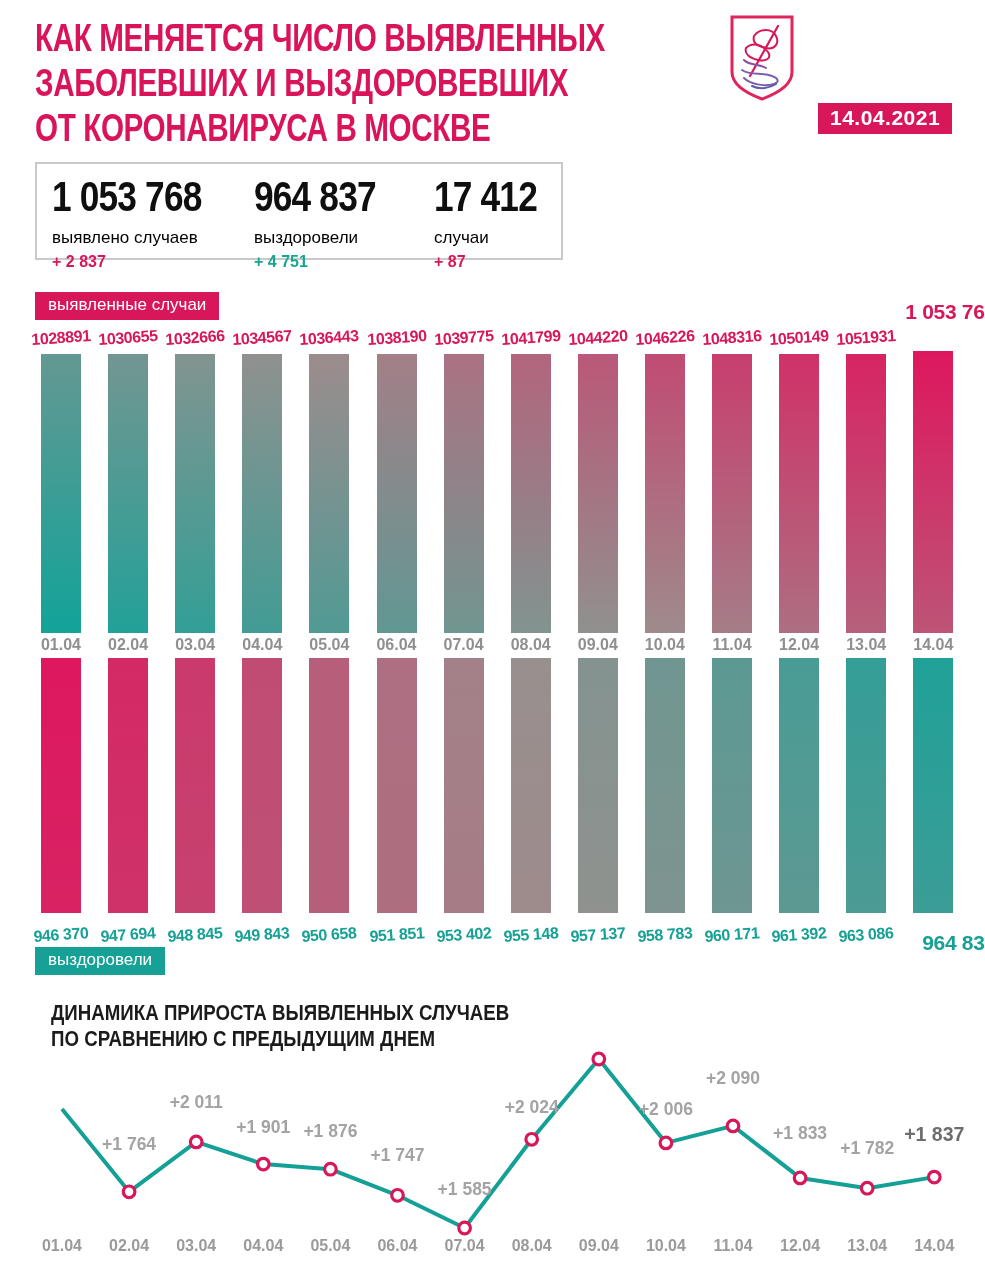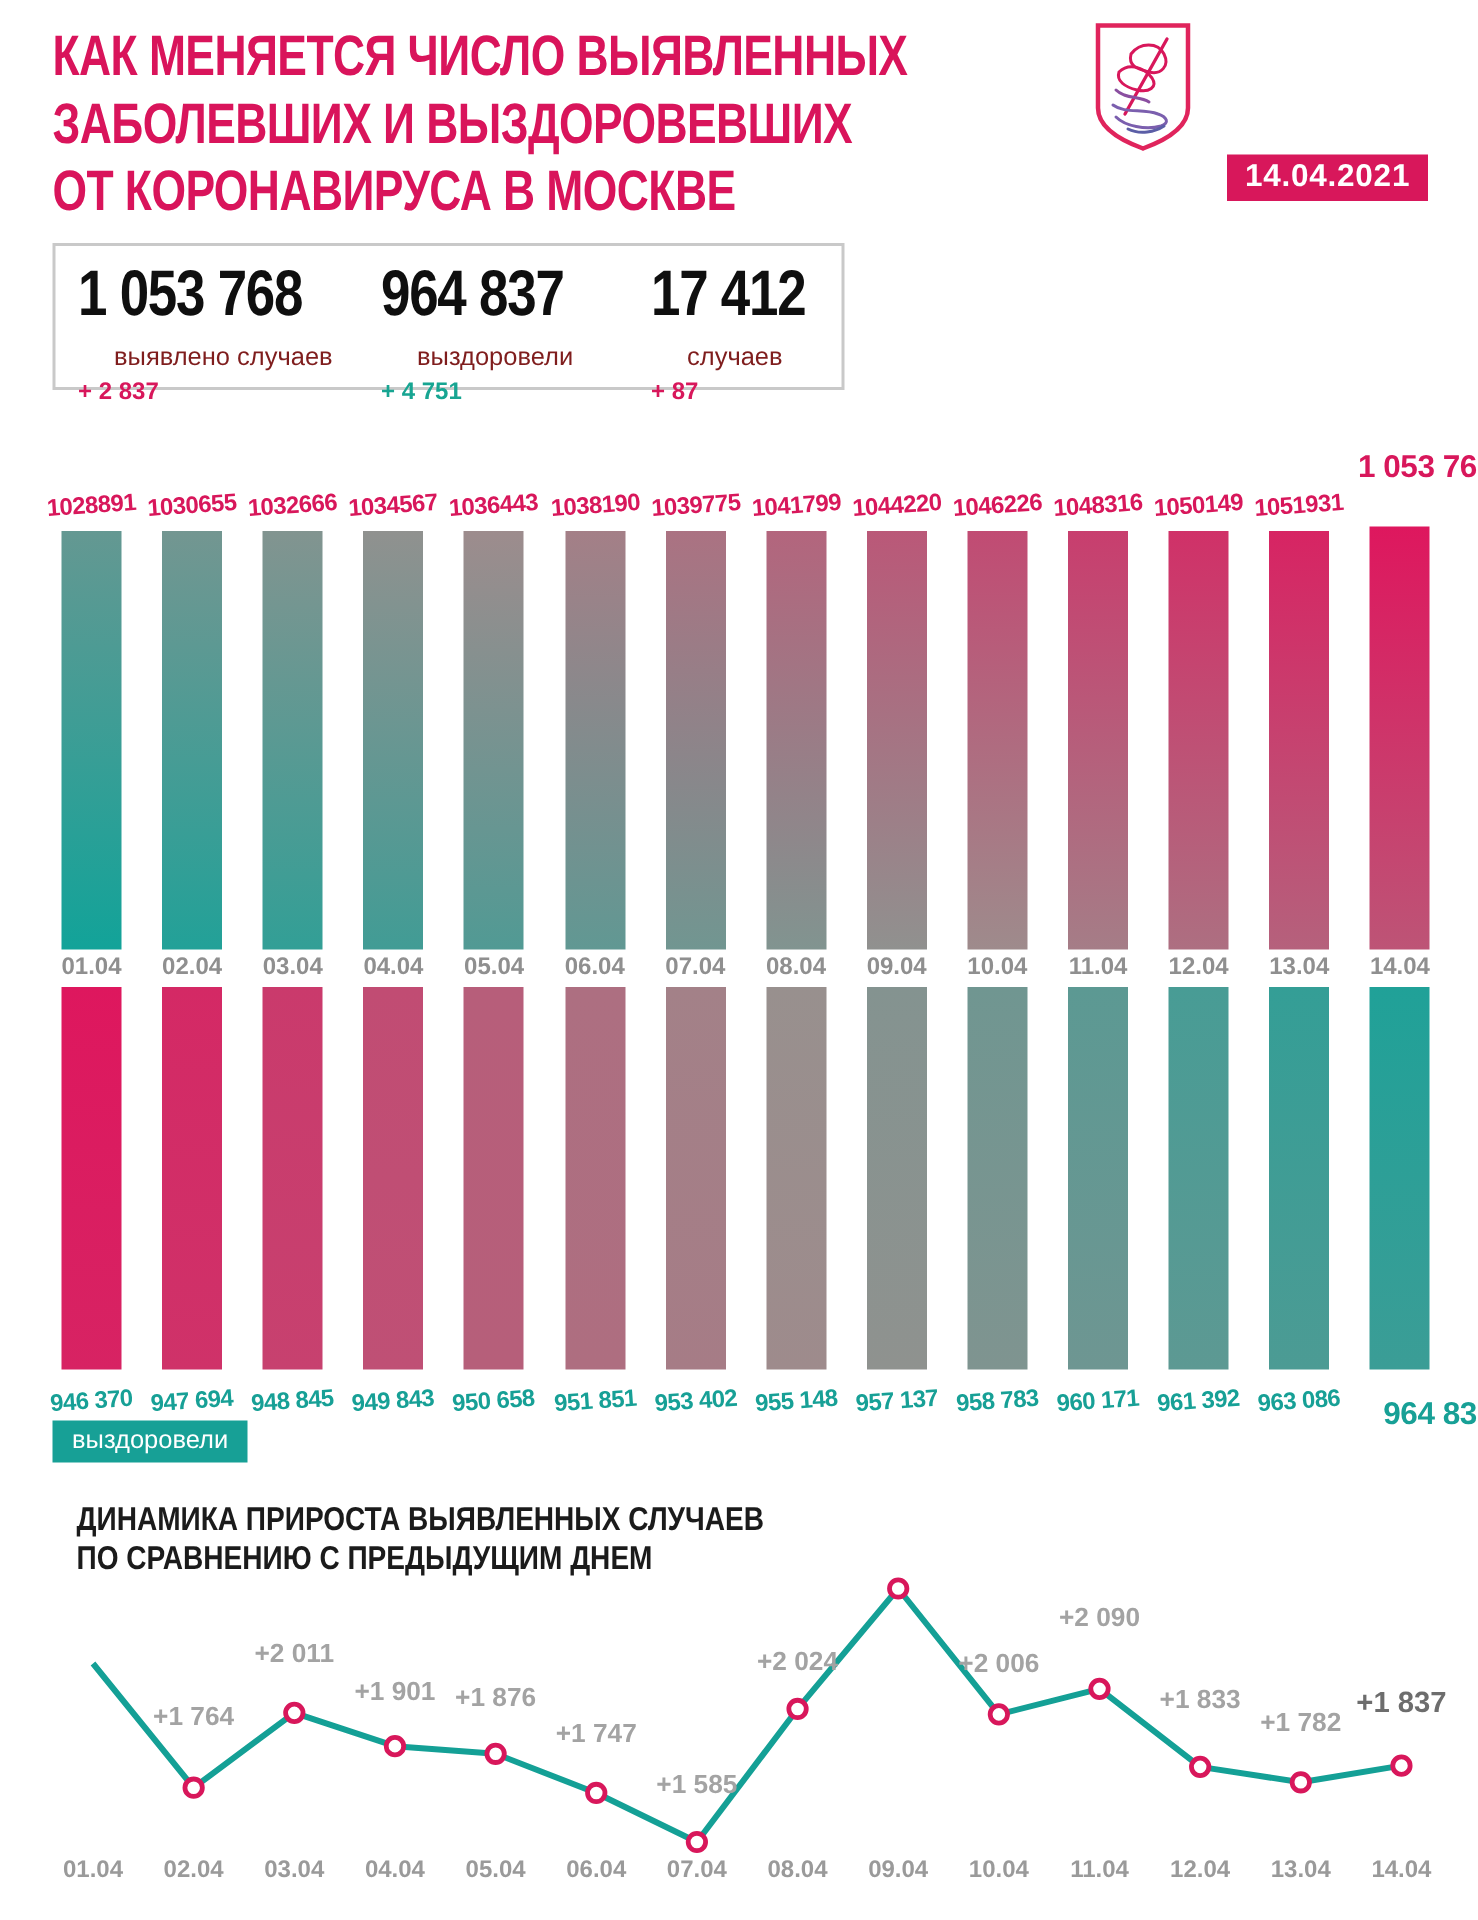--- a/index.html
+++ b/index.html
@@ -16,21 +16,21 @@
   .org-name{position:absolute;left:822px;top:28px;color:#0aa39a;font-weight:700;
     font-size:25px;line-height:31px;}
   .date-badge{position:absolute;left:818px;top:103px;background:#d8175b;color:#fff;
     font-weight:700;font-size:21px;padding:3px 12px 4px;letter-spacing:0.5px;}
   
   .stats-box{position:absolute;left:35px;top:162px;width:524px;height:94px;
     background:#fff;border:2px solid #c9c9c9;}
   .stat{position:absolute;top:8px;}
   .stat-value{font-size:43px;font-weight:700;color:#0f0f0f;white-space:nowrap;
     transform:scaleX(0.82);transform-origin:0 50%;letter-spacing:-1px;}
-  .stat-label{font-size:17px;color:#7f1d1d;margin-top:7px;margin-left:24px;}
+  .stat-label{font-size:17px;color:#000000;margin-top:7px;}
   .stat-delta{font-size:16px;font-weight:700;margin-top:5px;}
   
   .badge{position:absolute;color:#fff;font-size:17px;padding:3px 13px 5px;}
   .cases-badge{left:35px;top:292px;background:#d8175b;}
   .recovered-badge{left:35px;top:947px;background:#17a096;}
   .bar{position:absolute;}
   .bar-label{position:absolute;width:130px;text-align:center;font-size:16px;font-weight:700;
     letter-spacing:-0.4px;transform:rotate(-4deg);white-space:nowrap;}
   .top-label{color:#d8175b;}
   .bottom-label{color:#17a096;}
@@ -84,25 +84,26 @@
       <div class="stat-label">выявлено случаев</div>
       <div class="stat-delta" style="color: rgb(216, 23, 91);">+ 2 837</div>
     </div>
     <div class="stat" style="left:217px;">
       <div class="stat-value">964 837</div>
       <div class="stat-label">выздоровели</div>
       <div class="stat-delta" style="color: rgb(23, 165, 146);">+ 4 751</div>
     </div>
     <div class="stat" style="left:397px;">
       <div class="stat-value">17 412</div>
-      <div class="stat-label">случаев</div>
+      <div class="stat-label">случаи</div>
       <div class="stat-delta" style="color: rgb(216, 23, 91);">+ 87</div>
     </div>
   </div>
 
+  <div class="badge cases-badge">выявленные случаи</div>
   <div class="badge recovered-badge">выздоровели</div>
 
   <div id="bar-charts">
       <div class="bar" style="left: 41px; top: 354px; width: 40px; height: 279px; background: linear-gradient(rgb(100, 152, 146), rgb(18, 163, 153));"></div>
       <div class="bar-label top-label" style="left: -4px; top: 329px;">1028891</div>
       <div class="bar-date" style="left: 27px;">01.04</div>
       <div class="bar" style="left: 41px; top: 658px; width: 40px; height: 255px; background: linear-gradient(rgb(222, 23, 94), rgb(215, 35, 99));"></div>
       <div class="bar-label bottom-label" style="left: -4px; top: 926px;">946 370</div>
       <div class="bar" style="left: 108.1px; top: 354px; width: 40px; height: 279px; background: linear-gradient(rgb(115, 150, 145), rgb(34, 161, 152));"></div>
       <div class="bar-label top-label" style="left: 63.1px; top: 329px;">1030655</div>

